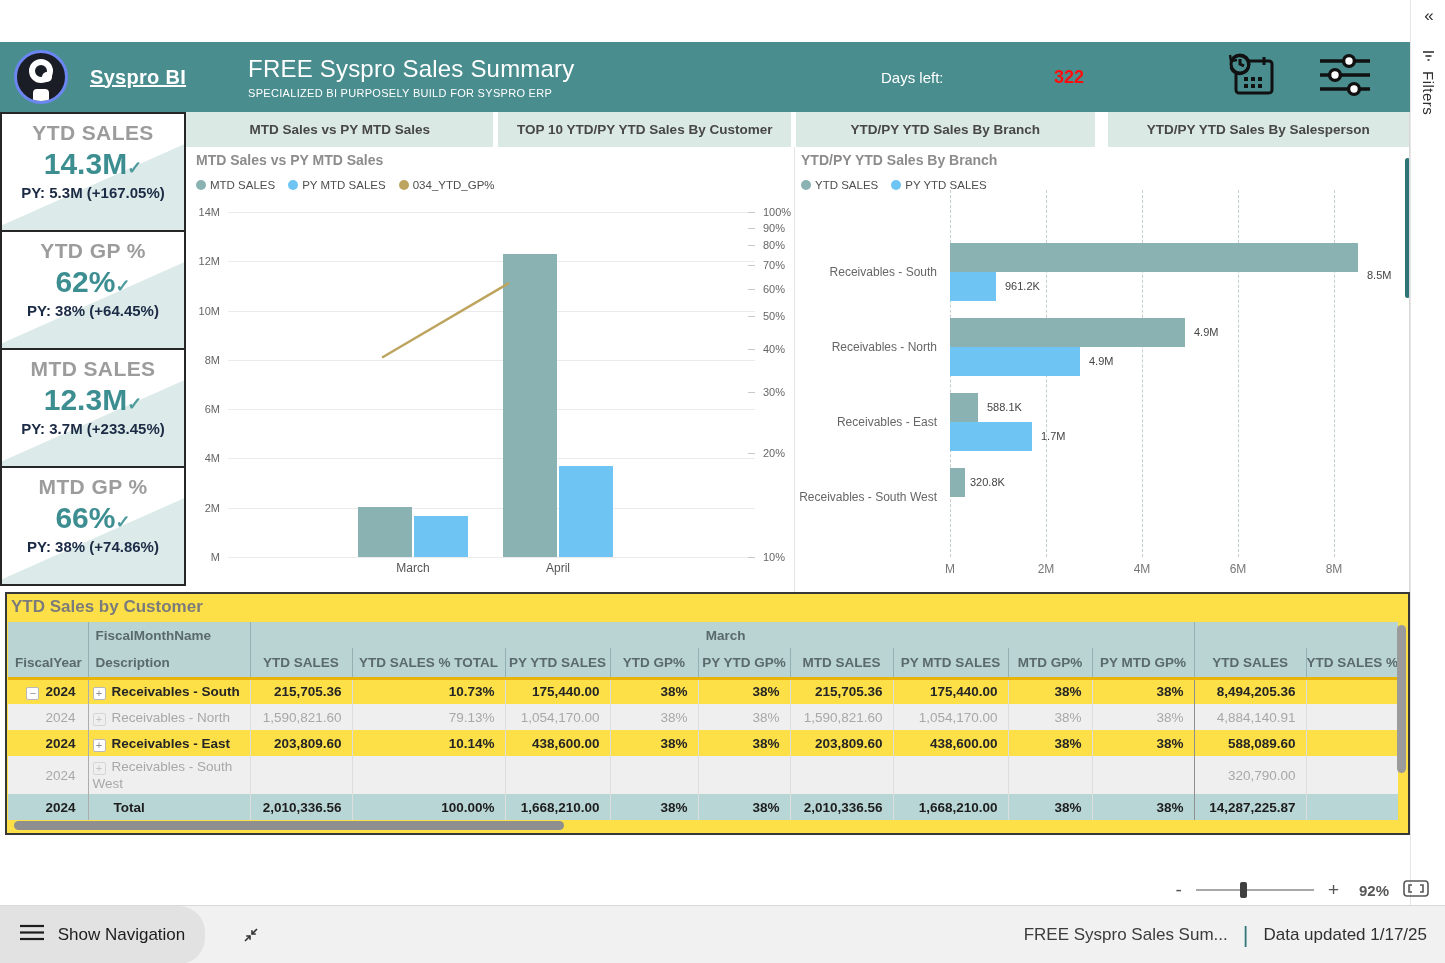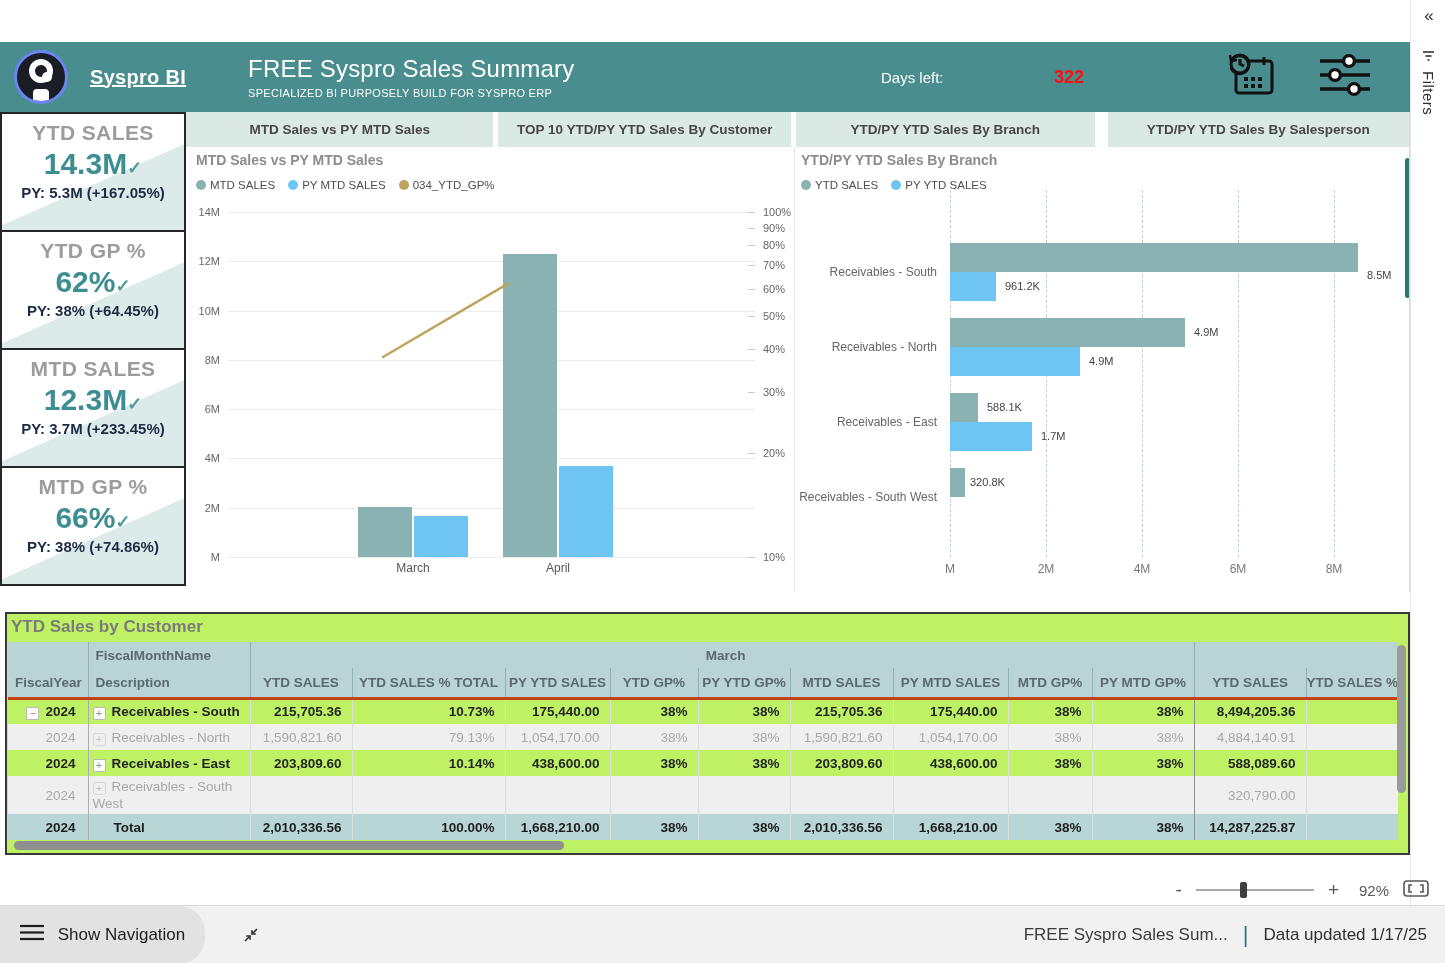--- a/index.html
+++ b/index.html
@@ -89,32 +89,32 @@
   #barh-plot { position:absolute; left:155px; top:43px; width:455px; height:367px; }
   #barh-plot .vgrid { position:absolute; top:0; height:367px; width:0;
     border-left:1px dashed #c3cfcf; }
   #barh-plot .hbar { position:absolute; left:0; height:29px; cursor:pointer; }
   #barh-plot .blabel { position:absolute; font-size:11px; color:#444; white-space:nowrap; }
   #barh-xlab { position:absolute; left:155px; top:415px; width:455px; }
   #barh-xlab .xlab { position:absolute; width:40px; text-align:center; font-size:12px; color:#777; }
 
   
   .table-panel { position:absolute; left:5px; top:592px; width:1405px; height:243px;
-    border:2px solid #383838; background:#bef264;margin-top:20px; }
+    border:2px solid #383838; background:#fde047; }
   .tbl-title { position:absolute; left:4px; top:3px; font-size:17px; font-weight:bold; color:#7b7b7b; }
   .tbl-wrap { position:absolute; left:1px; top:28px; width:1390px; height:203px; overflow:hidden; }
   table.matrix { border-collapse:collapse; table-layout:fixed; width:1390px; font-size:13.5px; }
   table.matrix th, table.matrix td { overflow:hidden; white-space:nowrap; }
   thead th { background:#bad3d3; color:#5a6a6c; font-weight:bold;
     border-right:1px solid #93b1b1; }
   thead tr.hr1 th { height:26px; text-align:left; padding-left:7px; font-size:13.5px; }
   thead tr.hr1 th.month-span { text-align:center; }
   thead tr.hr2 th { height:30px; text-align:center; }
   thead tr.hr2 th.left { text-align:left; padding-left:7px; }
-  thead { border-bottom:3px solid #c2410c;padding-left:31px; }
+  thead { border-bottom:3px solid #eab308;padding-left:31px; }
   tbody td { height:26px; border-right:1px solid #dedede; color:#252525; font-weight:600;
     padding:2px 10px 2px 4px; text-align:right; }
   tbody td.c0 { text-align:right; padding-right:12px; }
   tbody td.c1 { text-align:left; white-space:normal; line-height:17px; padding-right:6px; }
   tbody td.b0 { border-right:1px solid #adadad; }
   tbody td.bgrp { border-right:1px solid #8f8f8f; }
   tbody tr.alt { background:#efefef; }
   tbody tr.dim td { color:#a8a8a8; font-weight:400; }
   tbody tr.total { background:#b9d6d6; }
   tbody tr.total td { font-weight:bold; color:#1d1d1d; }
@@ -127,21 +127,21 @@
   .vscroll { position:absolute; right:2px; top:31px; width:9px; height:148px;
     background:#9b9b9b; border-radius:5px; cursor:pointer; }
 
   
   .zoom-row { position:absolute; left:0; top:876px; width:1445px; height:28px;
     display:flex; justify-content:flex-end; align-items:center; gap:14px; padding-right:16px; }
   .zoom-minus,.zoom-plus { font-size:19px; color:#555; cursor:pointer; line-height:18px; }
   .zoom-track { position:relative; width:118px; height:2px; background:#a8a8a8; cursor:pointer; }
   .zoom-thumb { position:absolute; left:44px; top:-7px; width:7px; height:16px;
     background:#3f3f3f; border-radius:2px; cursor:grab; }
-  .zoom-level { font-size:15px; color:#575757; width:36px; text-align:right; }
+  .zoom-level { font-size:15px; color:#575757; width:36px; text-align:right;font-weight:bold; }
 
   
   .bottom-bar { position:absolute; left:0; top:905px; width:1445px; height:58px;
     background:#f1f1f1; border-top:1px solid #d9d9d9; display:flex; align-items:center; }
   .nav-chip { width:205px; height:58px; background:#e2e2e2; border-radius:0 26px 26px 0;
     display:flex; align-items:center; justify-content:center; gap:14px; cursor:pointer; }
   .nav-label { font-size:17px; color:#1d1d1d; }
   .collapse-diag { margin-left:36px; cursor:pointer; display:flex; }
   .footer-info { margin-left:auto; margin-right:18px; display:flex; gap:15px; align-items:center;
     font-size:17px; }

